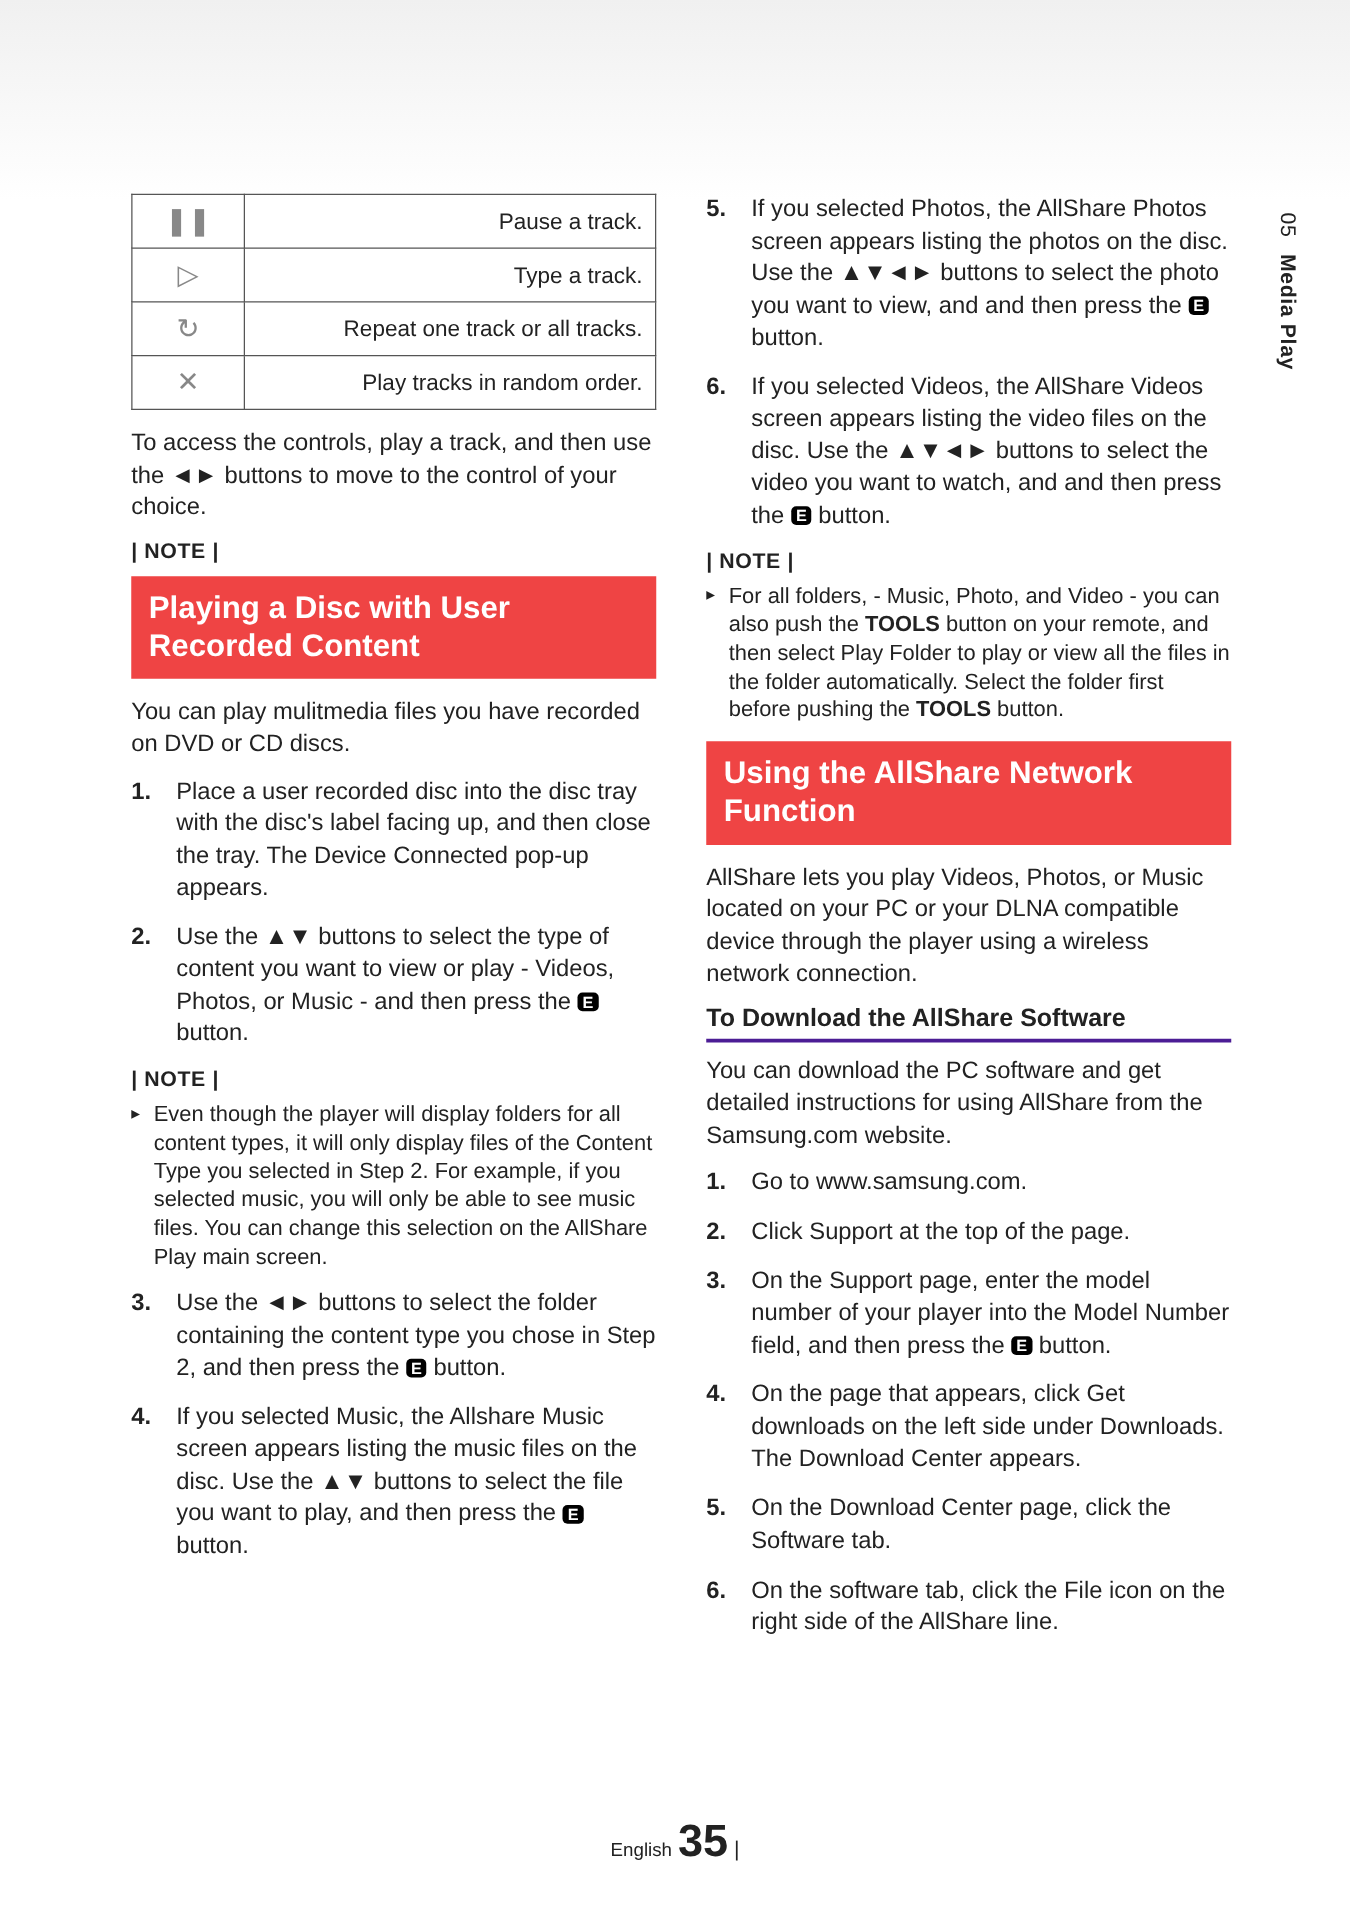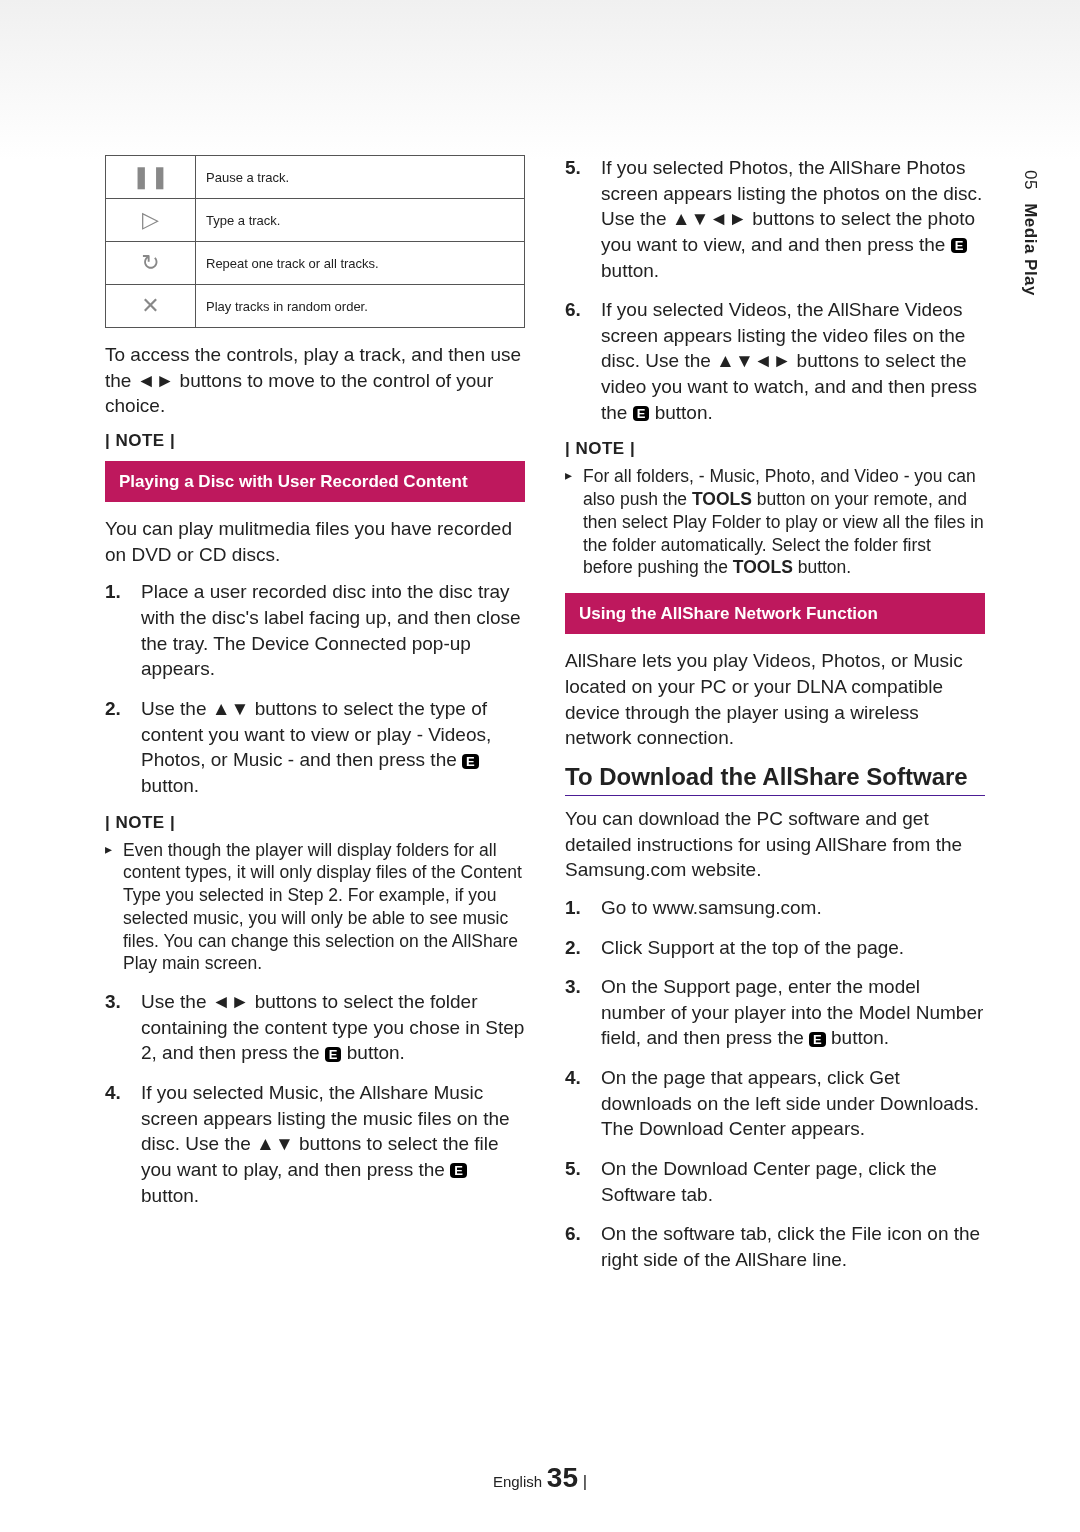--- a/index.html
+++ b/index.html
@@ -33,67 +33,68 @@
   }
   .side-label .chap { font-weight: normal; margin-bottom: 8px; }
   table.controls {
     width: 100%;
     border-collapse: collapse;
     margin-bottom: 14px;
   }
   table.controls td {
     border: 1px solid #555;
     padding: 8px 10px;
-    font-size: 13px;
+    font-size: 18px;
     vertical-align: middle;
+    text-align: right;
   }
   table.controls td.icon-cell {
     width: 90px;
     text-align: center;
     color: #888;
     font-size: 22px;
   }
   p.body { font-size: 19px; line-height: 1.35; margin-bottom: 12px; }
   .note-hdr { font-size: 17px; font-weight: bold; letter-spacing: 0.5px; margin: 10px 0 6px 0; }
   ul.note { list-style: none; padding-left: 0; margin-bottom: 14px; }
   ul.note li { font-size: 17.5px; line-height: 1.3; padding-left: 18px; position: relative; margin-bottom: 6px; font-family: Arial, sans-serif; }
   ul.note li::before { content: "▸"; position: absolute; left: 0; top: 1px; font-size: 14px; color:#222; }
   .section-bar {
-    background: #be185d;
+    background: #ef4444;
     color: #fff;
     font-weight: bold;
-    font-size: 17px;
+    font-size: 25px;
     padding: 10px 14px;
     margin: 10px 0 14px 0;
     line-height: 1.25;
   }
   ol.steps { list-style: none; counter-reset: step; padding-left: 0; margin-bottom: 10px; }
   ol.steps > li { font-size: 19px; line-height: 1.35; padding-left: 36px; position: relative; margin-bottom: 14px; }
   ol.steps > li .num { position: absolute; left: 0; top: 0; font-weight: bold; }
-  h4.sub { font-size: 24px; font-weight: bold; border-bottom: 1px solid #4c1d95; padding-bottom: 4px; margin: 12px 0 10px 0; }
+  h4.sub { font-size: 20px; font-weight: bold; border-bottom: 3px solid #4c1d95; padding-bottom: 4px; margin: 12px 0 10px 0; }
   .enter-btn {
     display: inline-block;
     background: #000;
     color: #fff;
     border-radius: 4px;
     font-size: 13px;
     font-weight: bold;
     padding: 1px 4px;
     vertical-align: middle;
     line-height: 1;
   }
   .footer {
     position: absolute;
     bottom: 38px;
     left: 0; right: 0;
     text-align: center;
     font-size: 17px;
   }
   .footer .lang { font-size: 15px; }
-  .footer .pgnum { font-size: 28px; font-weight: bold; text-align: right; }
+  .footer .pgnum { font-size: 36px; font-weight: bold; text-align: right; }
   .bold { font-weight: bold; text-align: center; }
 </style>
 </head>
 <body>
 
 <div class="page-bg-top"></div>
 
 <div class="side-label">
   <span class="chap">05</span>
   <span>Media Play</span>

